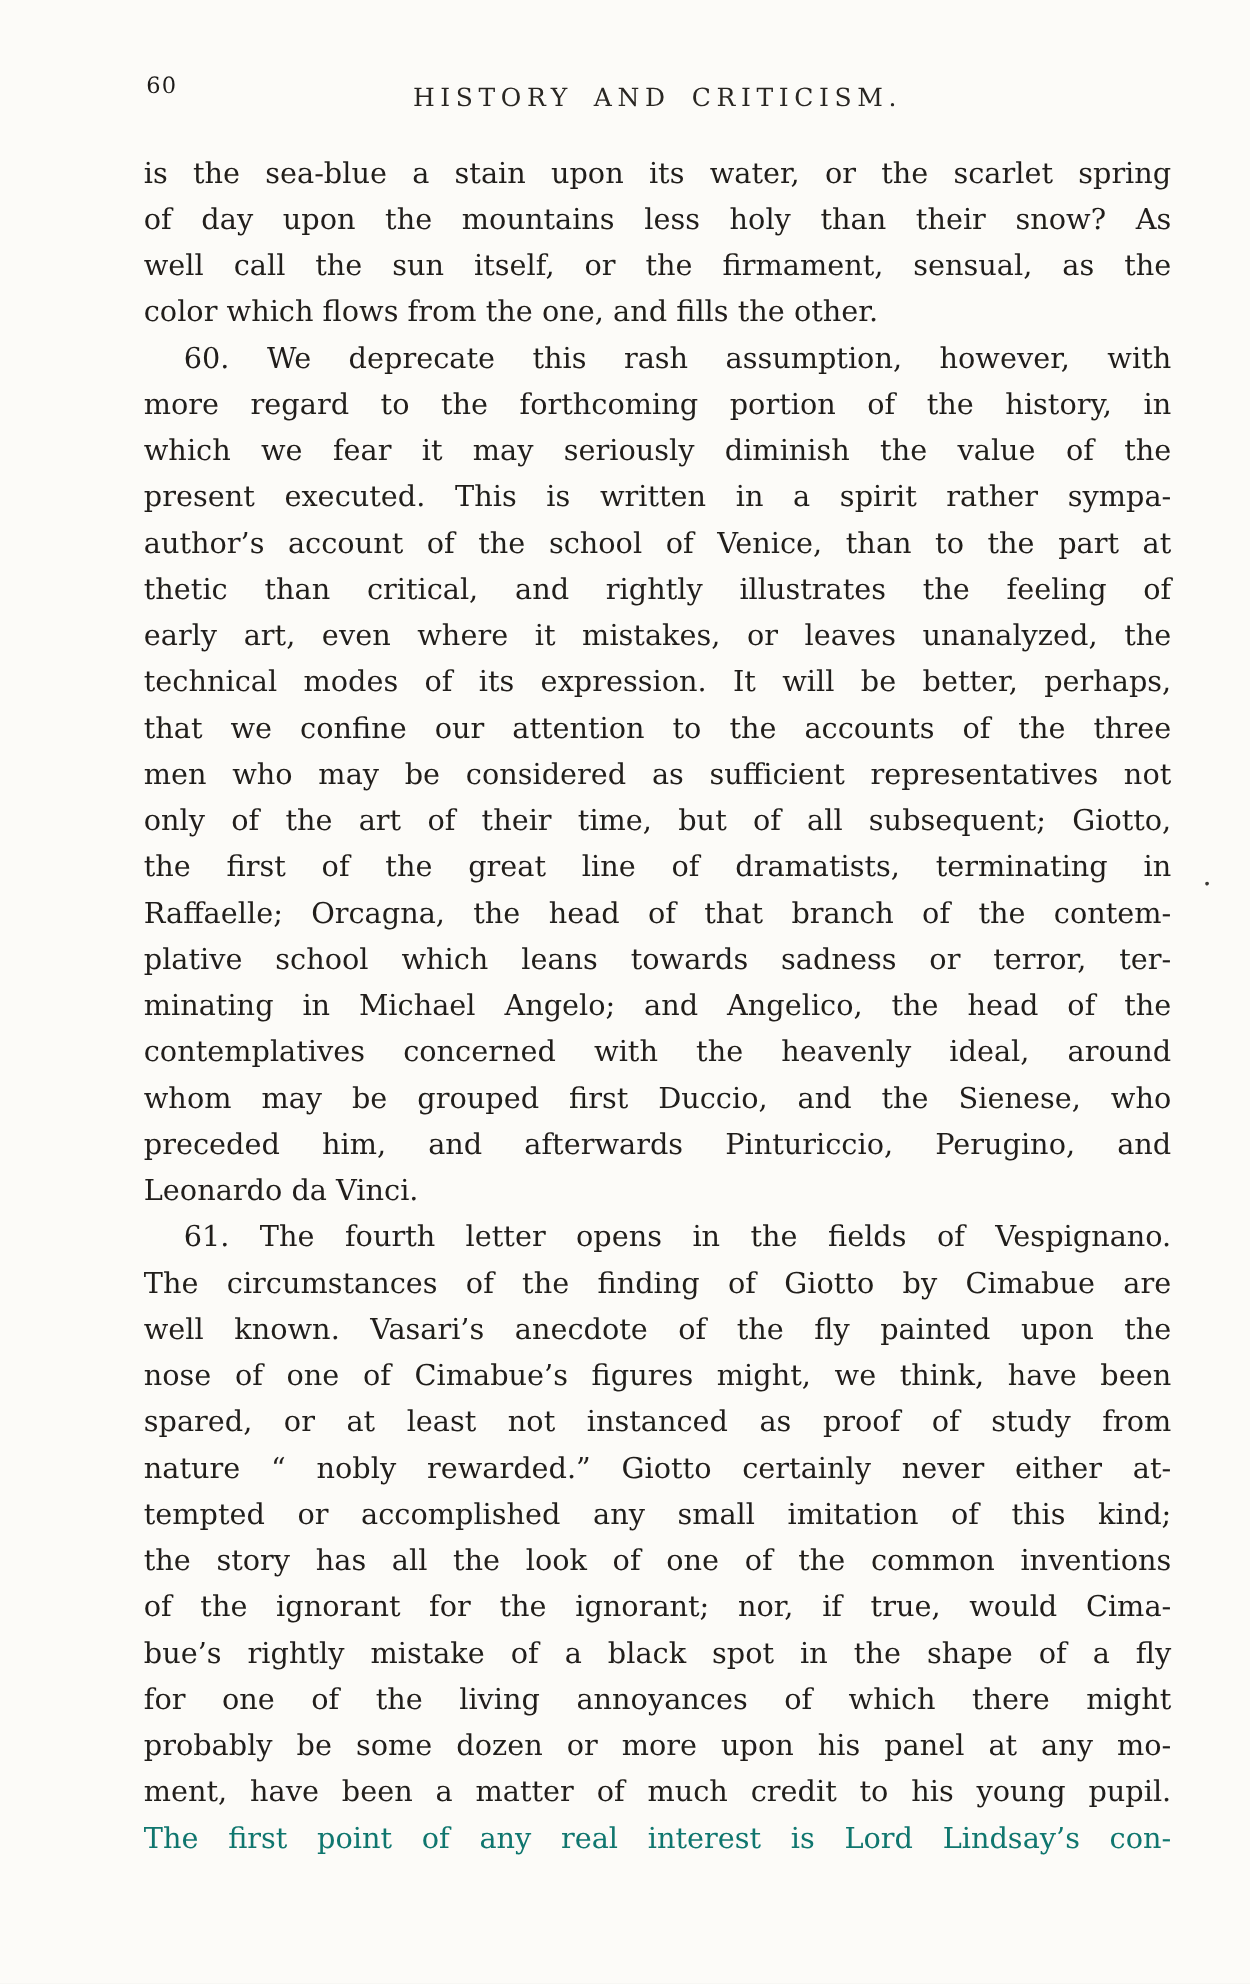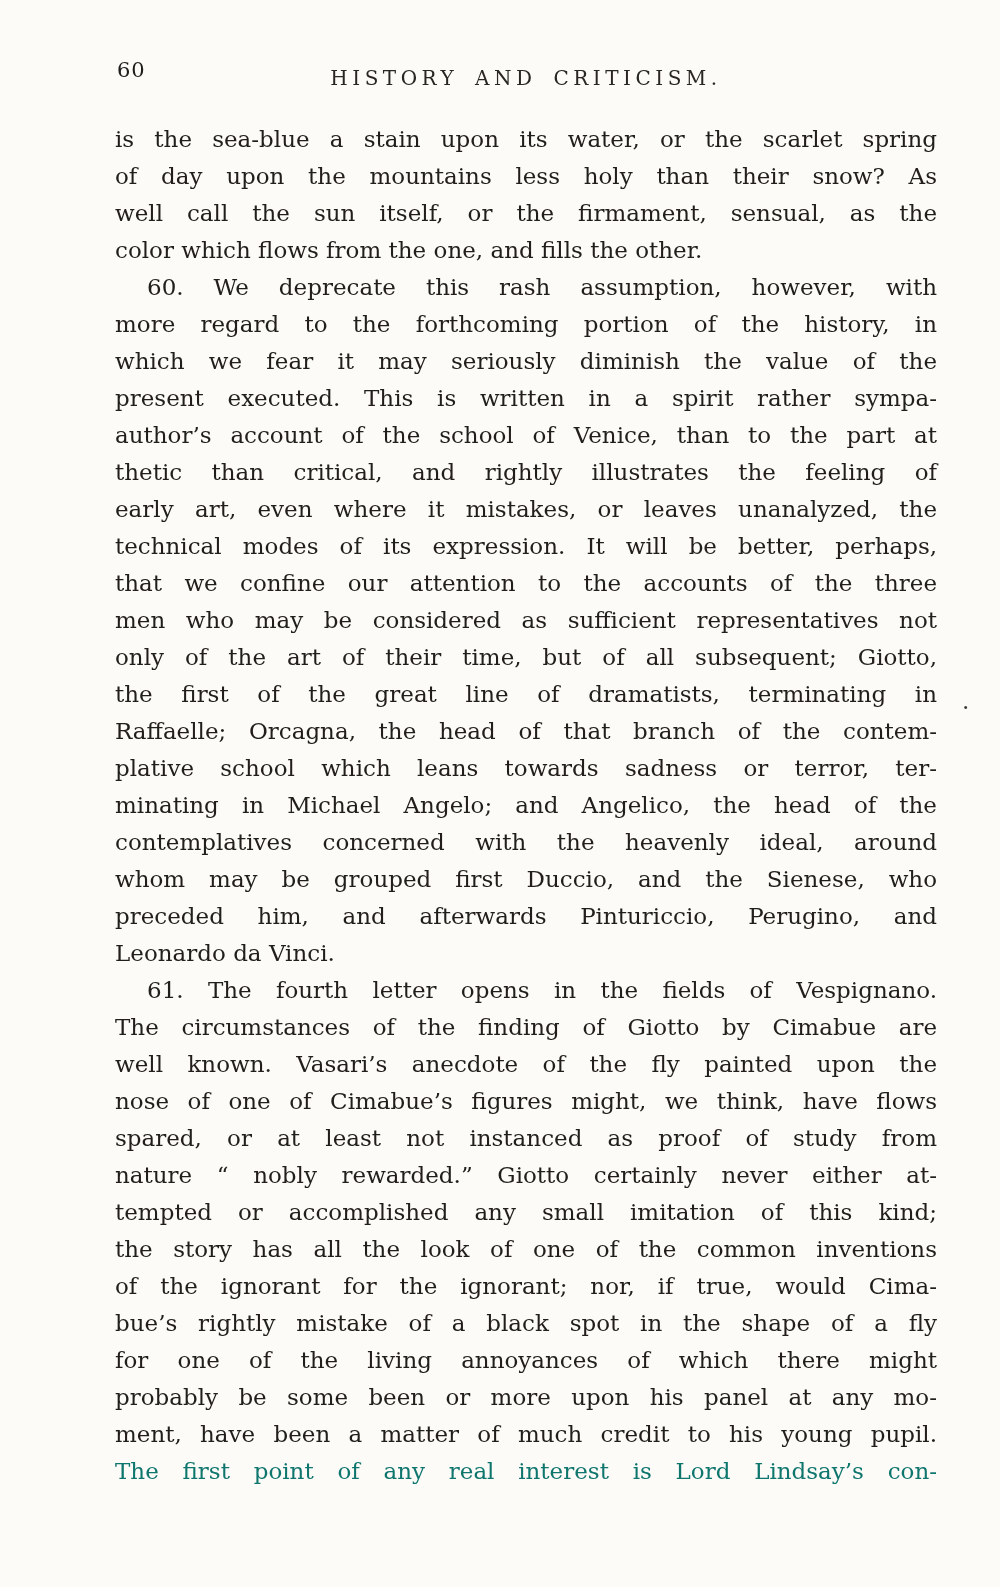--- a/index.html
+++ b/index.html
@@ -21,21 +21,21 @@
     position: absolute;
     top: 58px;
     left: 115px;
     width: 822px;
     height: 34px;
   }
   .page-number {
     position: absolute;
     left: 2px;
     top: 0;
-    font-size: 21px;
+    font-size: 18px;
     letter-spacing: 1px;
   }
   .running-title {
     position: absolute;
     left: 0;
     right: 0;
     top: 8px;
     text-align: center;
     font-size: 20px;
     letter-spacing: 4.5px;
@@ -110,29 +110,29 @@
       <div class="line">contemplatives concerned with the heavenly ideal, around</div>
       <div class="line">whom may be grouped first Duccio, and the Sienese, who</div>
       <div class="line">preceded him, and afterwards Pinturiccio, Perugino, and</div>
       <div class="line flush-last">Leonardo da Vinci.</div>
     </div>
 
     <div class="para">
       <div class="line indent">61. The fourth letter opens in the fields of Vespignano.</div>
       <div class="line">The circumstances of the finding of Giotto by Cimabue are</div>
       <div class="line">well known.  Vasari’s anecdote of the fly painted upon the</div>
-      <div class="line">nose of one of Cimabue’s figures might, we think, have flows</div>
+      <div class="line">nose of one of Cimabue’s figures might, we think, have been</div>
       <div class="line">spared, or at least not instanced as proof of study from</div>
       <div class="line">nature “ nobly rewarded.”  Giotto certainly never either at-</div>
       <div class="line">tempted or accomplished any small imitation of this kind;</div>
       <div class="line">the story has all the look of one of the common inventions</div>
       <div class="line">of the ignorant for the ignorant; nor, if true, would Cima-</div>
       <div class="line">bue’s rightly mistake of a black spot in the shape of a fly</div>
       <div class="line">for one of the living annoyances of which there might</div>
-      <div class="line">probably be some been or more upon his panel at any mo-</div>
+      <div class="line">probably be some dozen or more upon his panel at any mo-</div>
       <div class="line">ment, have been a matter of much credit to his young pupil.</div>
       <div class="line dark">The first point of any real interest is Lord Lindsay’s con-</div>
     </div>
 
   </main>
 
   <span class="artifact">.</span>
 
 </div>
 

